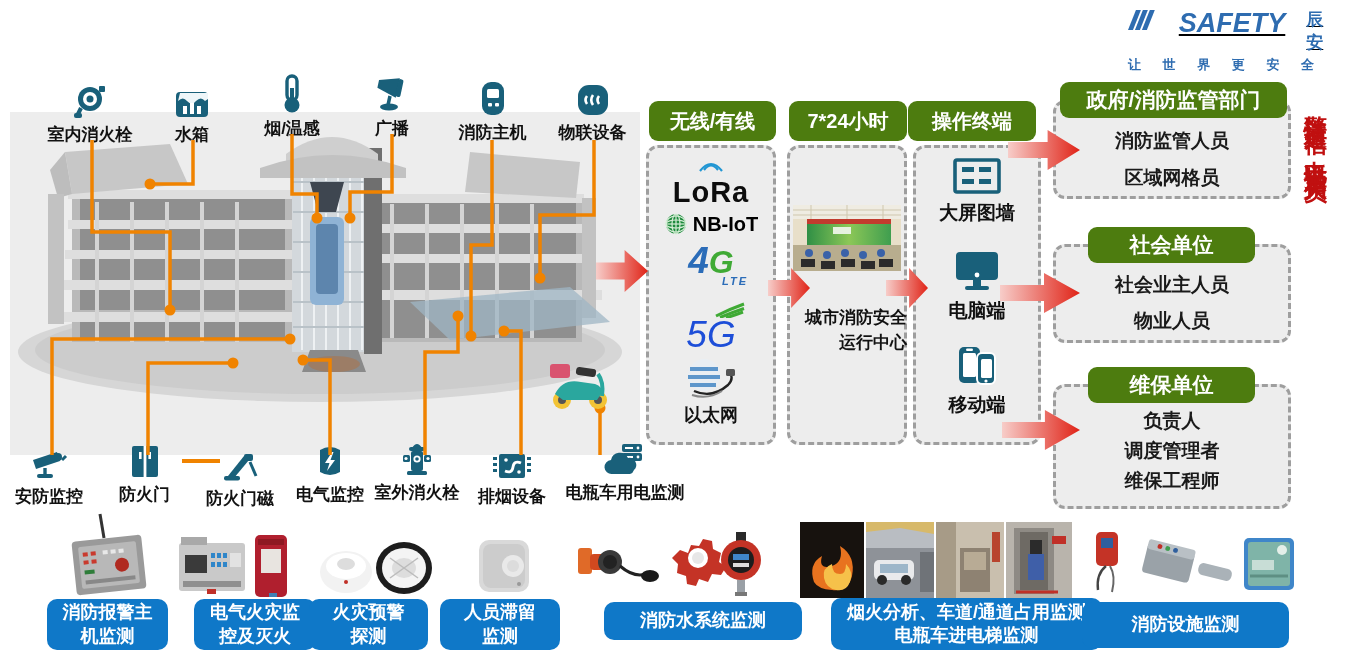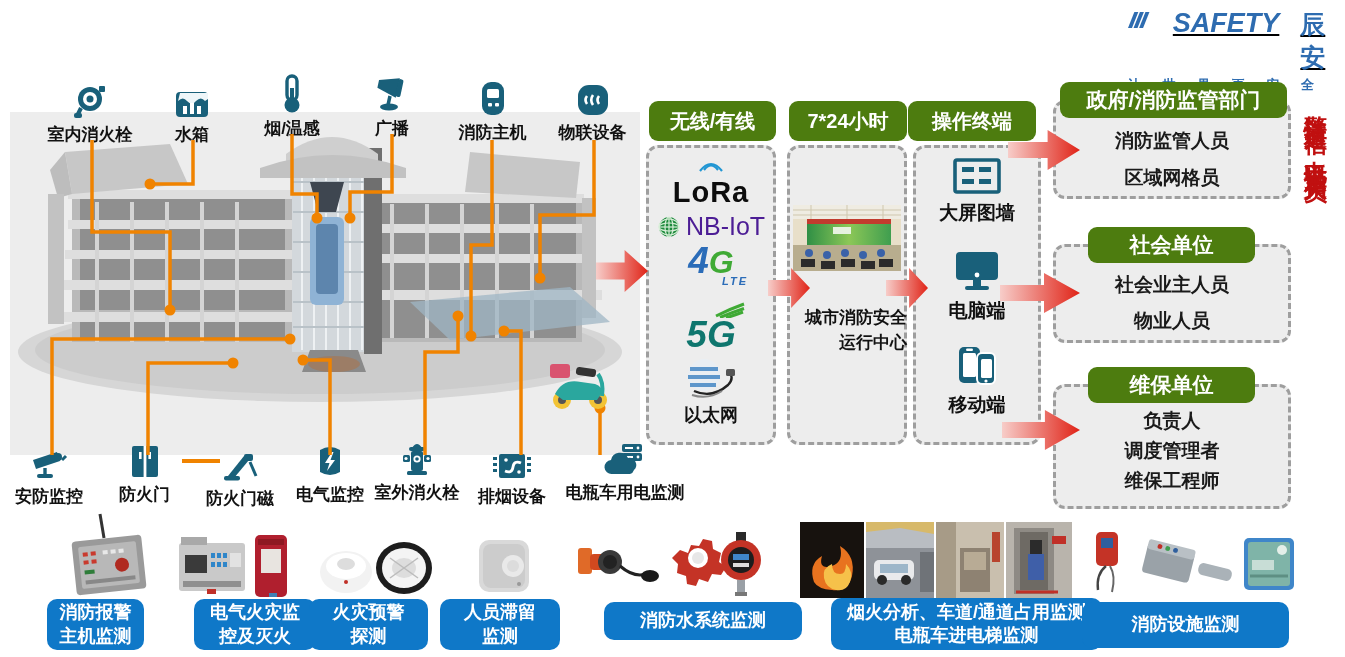--- a/index.html
+++ b/index.html
@@ -17,44 +17,44 @@
 
   
   .hdr { position:absolute; background:#4d7c0f; color:#fff; font-weight:bold; font-size:20px;
          border-radius:9px; display:flex; align-items:center; justify-content:center; z-index:4; white-space:nowrap; }
   .dashbox { position:absolute; background:#ededed; border:3px dashed #9e9e9e; border-radius:12px; z-index:1; }
 
   .arr { position:absolute; z-index:5; }
 
   
   .logo-lora { font-weight:800; font-size:29px; color:#0d0d0d; letter-spacing:1px; }
-  .logo-nb { font-weight:400; font-size:25px; color:#4c1d95; }
+  .logo-nb { font-weight:700; font-size:20px; color:#000000; }
   .g4 { font-style:italic; font-weight:800; font-size:37px; color:#2b6cb8; line-height:.9; }
   .g4 .g { color:#3faa35; font-size:32px; }
   .g4 .lte { font-size:11px; letter-spacing:2px; color:#2b6cb8; display:block; text-align:right; font-weight:700;}
-  .g5 { font-weight:700; font-size:37px; color:#0f766e; font-style:italic; }
+  .g5 { font-weight:400; font-size:37px; color:#1d4ed8; font-style:italic; }
   .eth-lb { font-weight:bold; font-size:18px; color:#111; }
 
   .term { position:absolute; display:flex; flex-direction:column; align-items:center; z-index:3; }
   .term .lb { font-weight:bold; font-size:19px; color:#111; margin-top:6px; white-space:nowrap; }
 
   .member { position:absolute; font-size:19px; font-weight:bold; color:#1a1a1a; text-align:center; width:220px; z-index:3; }
 
   .vnote { position:absolute; writing-mode:vertical-rl; font-weight:bold; font-size:23px; color:#c01010;
            letter-spacing:3px; line-height:1; z-index:3; }
 
   .bluelabel { position:absolute; background:#0f78c8; color:#fff; font-weight:bold; font-size:18px;
                border-radius:10px; display:flex; align-items:center; justify-content:center;
                text-align:center; line-height:1.3; padding:4px 10px; z-index:3; }
 
   
   .brand { position:absolute; left:1128px; top:8px; width:212px; z-index:3; }
   .brand .row { display:flex; align-items:flex-start; gap:21px;text-decoration:underline; }
   .brand .safety { font-weight:800; font-style:italic; font-size:27px; color:#2e6cb0; letter-spacing:0px; }
-  .brand .cn { font-weight:800; font-size:25px; color:#2e6cb0; }
+  .brand .cn { font-weight:800; font-size:17px; color:#2e6cb0; }
   .brand .tag { font-weight:bold; font-size:13px; color:#2e6cb0; letter-spacing:9px; margin-top:2px; white-space:nowrap; }
 
   .hline { position:absolute; background:#f08300; z-index:2; }
 </style>
 </head>
 <body>
 
 <div class="stage">
 
   
@@ -697,21 +697,21 @@
       </g>
     <rect x="112" y="36" width="34" height="12" rx="5" fill="#aab2b8" transform="rotate(14 129 42)"></rect>
     <rect x="158" y="8" width="50" height="52" rx="5" fill="#3f86c9"></rect>
     <rect x="162" y="12" width="42" height="44" rx="3" fill="#7fb4a8"></rect>
     <rect x="166" y="30" width="22" height="10" fill="#c8ddd6"></rect>
       <circle cx="196" cy="20" r="5" fill="#e4efe9"></circle>
     <path d="M164,46 h38" stroke="#5e8f83" stroke-width="3"></path>
   </svg>
 
   
-  <div class="bluelabel" style="left:47px;top:599px;width:97px;height:51px">
+  <div class="bluelabel" style="left:47px;top:599px;width:121px;height:51px">
     <span>消防报警主机监测</span>
   </div>
   <div class="bluelabel" style="left:194px;top:599px;width:122px;height:51px">
     <span>电气火灾监控及灭火</span>
   </div>
   <div class="bluelabel" style="left:309px;top:599px;width:119px;height:51px">
     <span style="width:80px">火灾预警探测</span>
   </div>
   <div class="bluelabel" style="left:440px;top:599px;width:120px;height:51px">
     <span style="width:80px">人员滞留监测</span>

